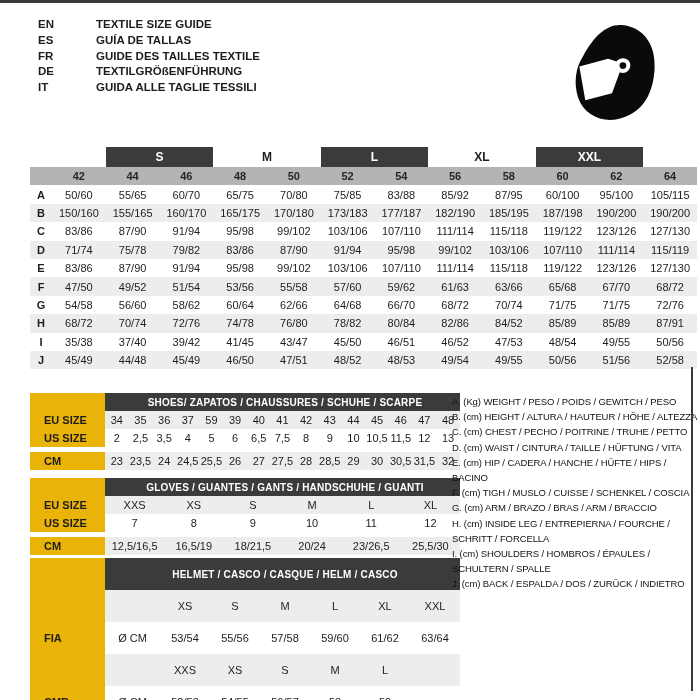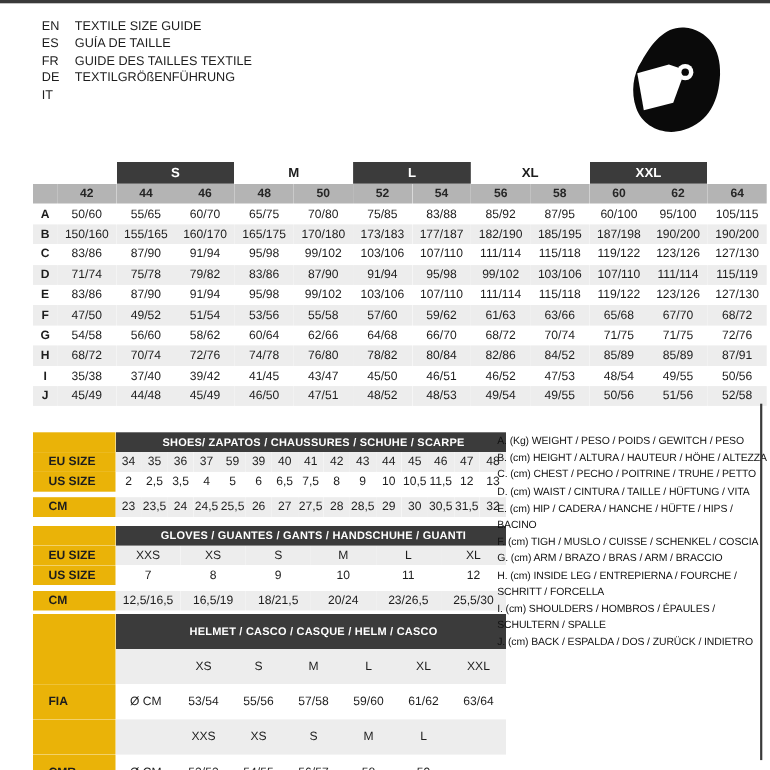--- a/index.html
+++ b/index.html
@@ -3,21 +3,21 @@
 <meta charset="utf-8">
 <style>
   html,body{margin:0;padding:0;}
   .page{position:relative;width:700px;height:700px;background:#ffffff;overflow:hidden;
         font-family:"Liberation Sans",sans-serif;color:#1d1d1d;}
   .top-border{position:absolute;top:0;left:0;right:0;height:3px;background:#3a3a3a;}
   .right-line{position:absolute;left:691px;top:367px;width:2px;height:324px;background:#3a3a3a;}
 
   
   .lang-block{position:absolute;left:38px;top:17px;}
-  .lang-row{display:flex;font-weight:normal;font-size:11.5px;line-height:15.8px;white-space:nowrap;}
+  .lang-row{display:flex;font-weight:bold;font-size:11.5px;line-height:15.8px;white-space:nowrap;gap:28px;}
   .lang-code{width:30px;flex:0 0 30px;}
 
   
   .helmet-icon{position:absolute;left:570px;top:22px;width:88px;height:103px;}
 
   
   .main-table{position:absolute;left:30px;top:147px;width:667px;border-collapse:collapse;
               table-layout:fixed;font-size:11px;}
   .main-table td{text-align:center;padding:0;height:18.4px;white-space:nowrap;overflow:hidden;}
   .main-table tr.hdr td{height:20px;}
@@ -52,32 +52,33 @@
 <div class="page">
   <div class="top-border"></div>
 
   <div class="lang-block">
       <div class="lang-row">
         <span class="lang-code">EN</span>
         <span class="lang-text">TEXTILE SIZE GUIDE</span>
       </div>
       <div class="lang-row">
         <span class="lang-code">ES</span>
-        <span class="lang-text">GUÍA DE TAILLE</span>
+        <span class="lang-text">GUÍA DE TALLAS</span>
       </div>
       <div class="lang-row">
         <span class="lang-code">FR</span>
         <span class="lang-text">GUIDE DES TAILLES TEXTILE</span>
       </div>
       <div class="lang-row">
         <span class="lang-code">DE</span>
         <span class="lang-text">TEXTILGRÖßENFÜHRUNG</span>
       </div>
       <div class="lang-row">
         <span class="lang-code">IT</span>
+        <span class="lang-text">GUIDA ALLE TAGLIE TESSILI</span>
       </div>
     </div>
 
   <svg class="helmet-icon" viewBox="0 0 88 104">
     <path d="M52 3 C74 5 86 23 85 46 C84 70 75 90 52 97 C33 103 14 94 8 77 C3 62 5 46 13 34 C23 16 35 2 52 3 Z" fill="#0a0a0a"></path>
     <path d="M9 45 L38 37 L53 42 L42 72 L15 79 Z" fill="#ffffff"></path>
     <circle cx="53" cy="44" r="7.5" fill="#ffffff"></circle>
     <circle cx="53" cy="44" r="3.4" fill="#0a0a0a"></circle>
   </svg>
 

